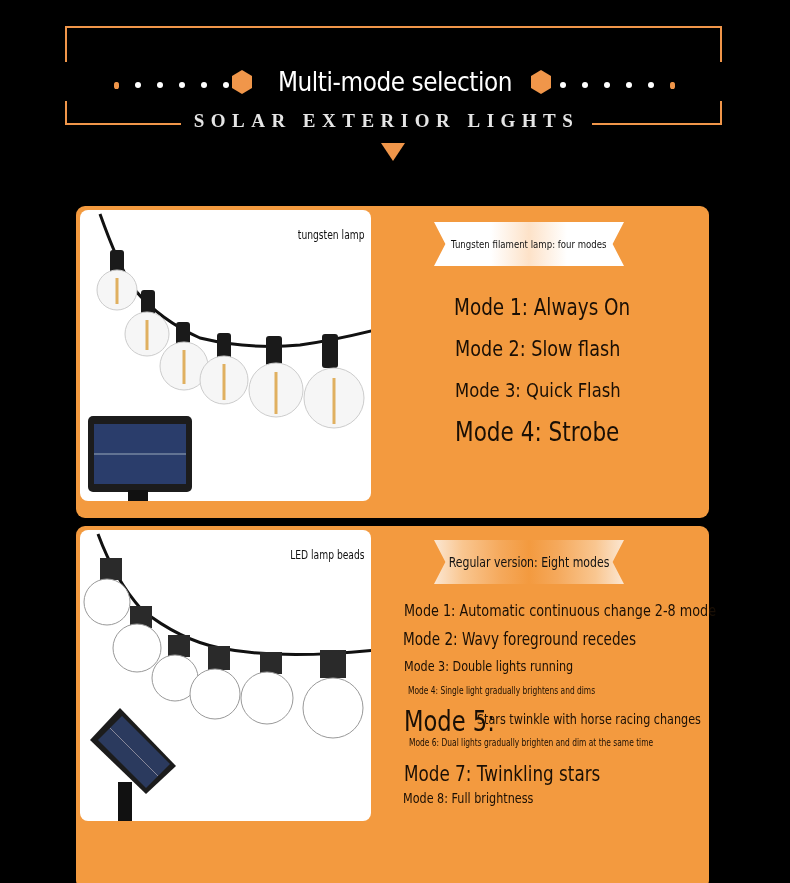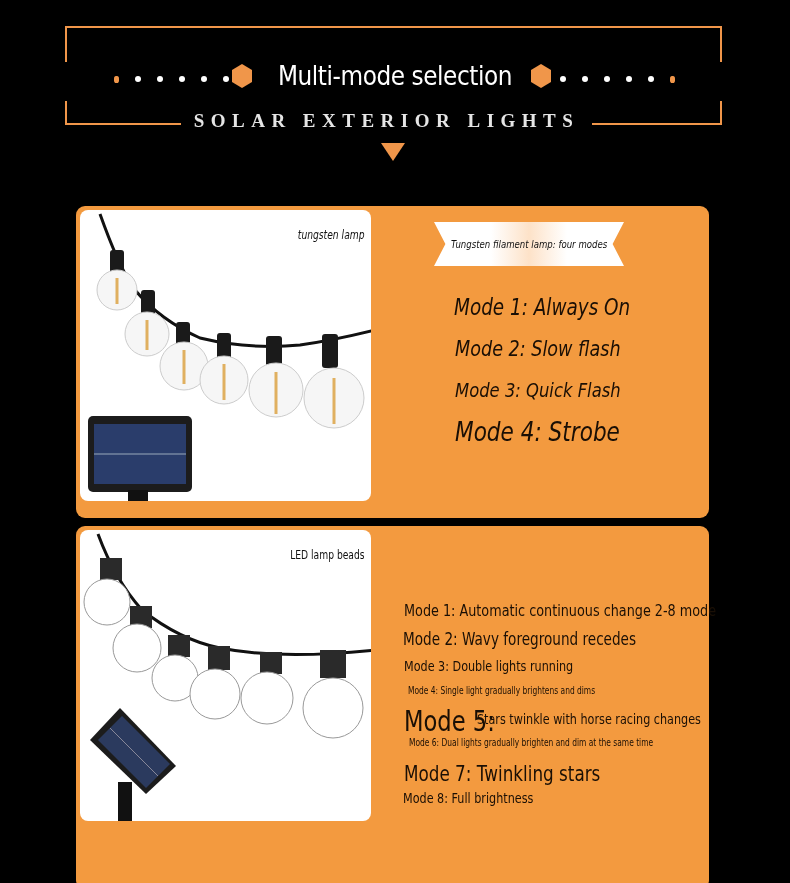--- a/index.html
+++ b/index.html
@@ -8,39 +8,39 @@
 
   
   .frame-top { position:absolute; left:65px; top:26px; width:657px; height:2px; background:#f0964a; }
   .frame-l1 { position:absolute; left:65px; top:26px; width:2px; height:36px; background:#f0964a; }
   .frame-r1 { position:absolute; left:720px; top:26px; width:2px; height:36px; background:#f0964a; }
   .frame-l2 { position:absolute; left:65px; top:101px; width:2px; height:24px; background:#f0964a; }
   .frame-r2 { position:absolute; left:720px; top:101px; width:2px; height:24px; background:#f0964a; }
   .frame-bl { position:absolute; left:65px; top:123px; width:116px; height:2px; background:#f0964a; }
   .frame-br { position:absolute; left:592px; top:123px; width:130px; height:2px; background:#f0964a; }
 
-  .title-row { position:absolute; left:0; top:58px; width:790px; height:40px; }
+  .title-row { position:absolute; left:0; top:64px; width:790px; height:40px; }
   .dots { position:absolute; top:18px; height:6px; display:flex; gap:16px; align-items:center; }
   .dot { width:6px; height:6px; border-radius:50%; background:#fff; }
   .dot.o { background:#f0964a; width:5px; height:7px; border-radius:40%; }
   .hex { position:absolute; top:6px; width:20px; height:24px; background:#f0964a;
          clip-path:polygon(50% 0,100% 25%,100% 75%,50% 100%,0 75%,0 25%); }
   .main-title { position:absolute; left:0; width:790px; top:2px; text-align:center;
          font-family:"DejaVu Sans", sans-serif; font-size:27px; letter-spacing:-0.5px;
          transform:scaleX(0.86); color:#fff; }
   .subtitle { position:absolute; left:181px; width:411px; top:110px; text-align:center;
          font-family:"Liberation Serif", serif; font-weight:bold; font-size:19px;
          letter-spacing:6.5px; color:#e5e5e5; }
   .arrow { position:absolute; left:381px; top:143px; width:0; height:0;
          border-left:12px solid transparent; border-right:12px solid transparent;
          border-top:18px solid #f0964a; }
 
   
   .panel { position:absolute; left:76px; width:633px; background:#f39a3f; border-radius:9px; }
-  .panel.p1 { top:206px; height:312px;font-style:italic; }
+  .panel.p1 { top:206px; height:312px; }
   .panel.p2 { top:526px; height:363px; }
   .photo { position:absolute; left:4px; top:4px; width:291px; height:291px; background:#fff; border-radius:8px; overflow:hidden; }
   .photo-label { position:absolute; right:6px; top:18px; font-family:"DejaVu Sans Condensed","DejaVu Sans", sans-serif;
          font-size:12px; color:#111; transform:scaleX(0.85); transform-origin:right; }
   .photo-label.b { top:18px; }
 
   .ribbon { position:absolute; height:44px; display:flex; align-items:center; justify-content:center;
          background:linear-gradient(90deg, #fff 0%, #fff 30%, #fde2c8 50%, #fff 70%, #fff 100%);
          clip-path:polygon(0 0,100% 0,94% 50%,100% 100%,0 100%,6% 50%); }
   .ribbon.r2 { background:linear-gradient(90deg,#fbe7d3 0%, #f9c690 15%, #f5a95c 35%, #f39a3f 50%, #f5a95c 65%, #f9c690 85%, #fbe7d3 100%); }
@@ -173,20 +173,23 @@
       <g>
         <polygon points="10,210 40,178 96,236 66,264" fill="#1c1c1c"></polygon>
         <polygon points="18,210 42,186 90,234 66,258" fill="#2b3a5e"></polygon>
         <line x1="30" y1="198" x2="78" y2="246" stroke="#889" stroke-width="1"></line>
         <rect x="38" y="252" width="14" height="40" fill="#111"></rect>
       </g>
     </svg>
     <div class="photo-label b">LED lamp beads</div>
   </div>
 
+  <div class="ribbon r2" style="left:358px; top:14px; width:190px;">
+    <span>Regular version: Eight modes</span>
+  </div>
 
   <div class="mode" style="left:328px; top:75px; font-size:16px; transform:scaleX(0.80);">Mode 1: Automatic continuous change 2-8 mode</div>
   <div class="mode" style="left:327px; top:103px; font-size:17px; transform:scaleX(0.80);">Mode 2: Wavy foreground recedes</div>
   <div class="mode" style="left:328px; top:132px; font-size:14px; transform:scaleX(0.80);">Mode 3: Double lights running</div>
   <div class="mode" style="left:332px; top:159px; font-size:10px; transform:scaleX(0.75);">Mode 4: Single light gradually brightens and dims</div>
   <div class="mode" style="left:328px; top:178px; font-size:29px; transform:scaleX(0.78);">Mode 5:</div>
   <div class="mode" style="left:401px; top:185px; font-size:14px; transform:scaleX(0.80);">Stars twinkle with horse racing changes</div>
   <div class="mode" style="left:333px; top:211px; font-size:10px; transform:scaleX(0.75);">Mode 6: Dual lights gradually brighten and dim at the same time</div>
   <div class="mode" style="left:328px; top:236px; font-size:21px; transform:scaleX(0.80);">Mode 7: Twinkling stars</div>
   <div class="mode" style="left:327px; top:264px; font-size:14px; transform:scaleX(0.80);">Mode 8: Full brightness</div>

